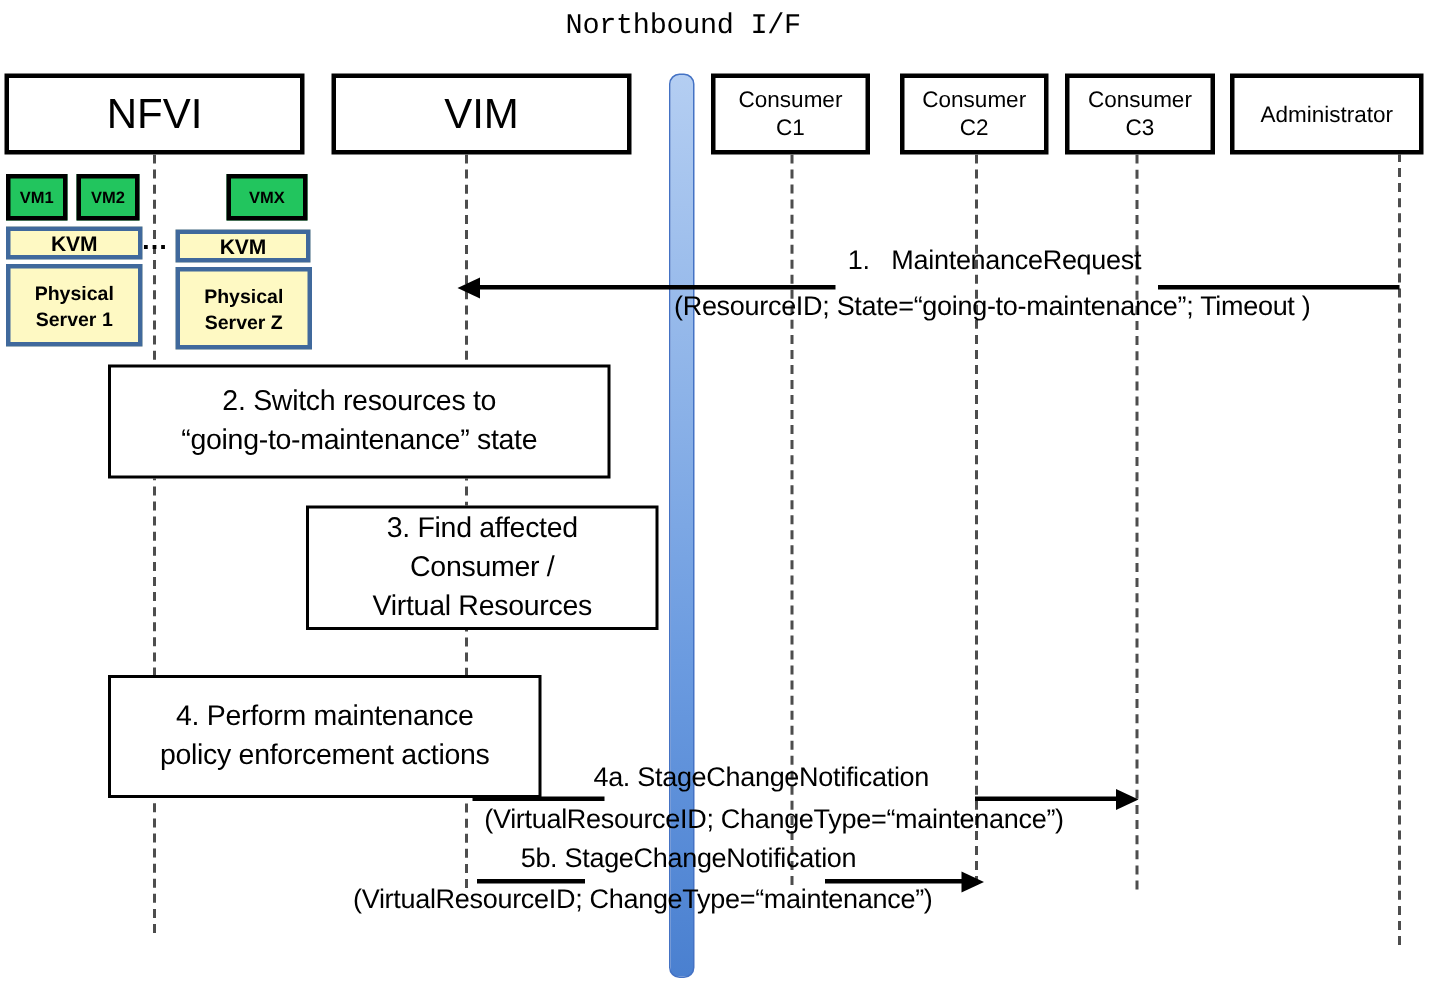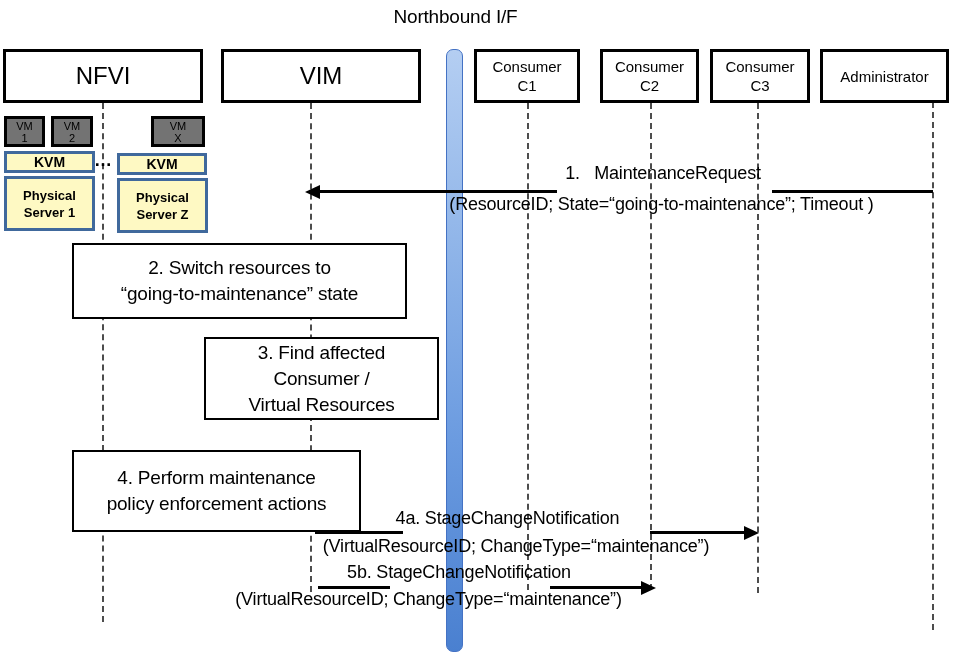--- a/index.html
+++ b/index.html
@@ -2,43 +2,43 @@
 <html><head>
 <meta charset="utf-8">
 <style>
   html,body{margin:0;padding:0;background:#fff;}
   .canvas{
     position:relative;width:965px;height:658px;background:#fff;overflow:hidden;
     font-family:"Liberation Sans",sans-serif;color:#000;
   }
   .title{
     position:absolute;left:373px;top:6px;width:165px;text-align:center;
-    font-size:19px;letter-spacing:-0.2px;
+    font-size:19px;letter-spacing:-0.2px;font-family:Liberation Mono, monospace;
   }
   
   .lifeline{position:absolute;width:0;border-left:2px dashed #4d4d4d;z-index:1;}
   
   .nbbar{
     position:absolute;left:446px;top:49px;width:15px;height:601px;z-index:1;
     border:1.5px solid #4472c4;border-radius:7px;
     background:linear-gradient(to bottom,#b4cef2 0%,#8db3e8 35%,#6b9be0 65%,#4a80d0 100%);
   }
   
   .hbox{
     position:absolute;border:3px solid #000;background:#fff;z-index:2;
     display:flex;flex-direction:column;align-items:center;justify-content:center;
     text-align:center;box-sizing:border-box;
   }
-  .hbox.big{font-size:24px;}
+  .hbox.big{font-size:28px;}
   .hbox.small{font-size:15px;line-height:19px;}
   
   .vmbox{
-    position:absolute;border:3px solid #000;background:#737373;z-index:2;box-sizing:border-box;
-    display:flex;flex-direction:column;align-items:center;justify-content:center;
-    font-size:11px;font-weight:normal;line-height:12px;text-align:center;
+    position:absolute;border:3px solid #000;background:#22c55e;z-index:2;box-sizing:border-box;
+    display:flex;flex-direction:row;align-items:center;justify-content:center;
+    font-size:11px;font-weight:bold;line-height:12px;text-align:center;
   }
   .bluebox{
     position:absolute;border:3px solid #40699c;background:#fef9c3;z-index:2;box-sizing:border-box;
     display:flex;flex-direction:column;align-items:center;justify-content:center;
     font-size:13px;font-weight:bold;line-height:17px;text-align:center;
   }
   .ellipsis{position:absolute;left:94px;top:150px;font-size:18px;font-weight:bold;z-index:3;letter-spacing:-1px;}
   
   .act{
     position:absolute;border:2px solid #000;background:#fff;z-index:2;box-sizing:border-box;

